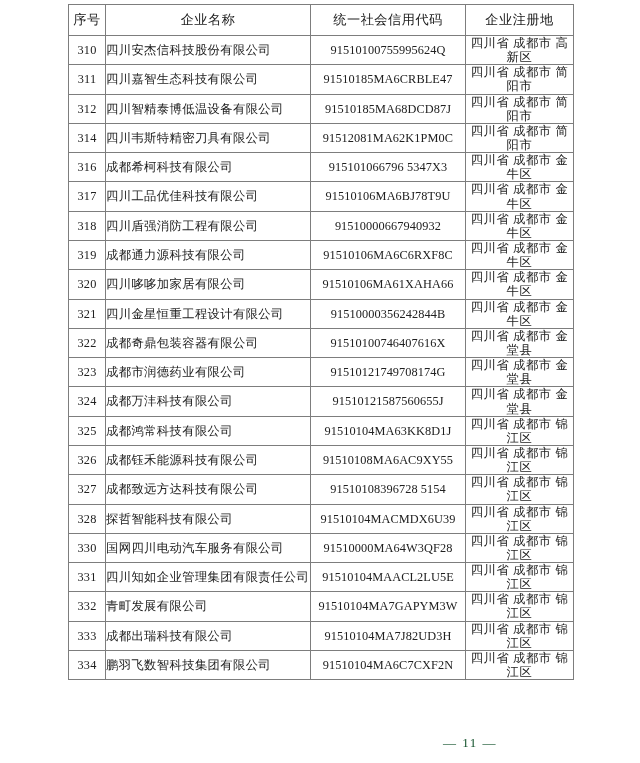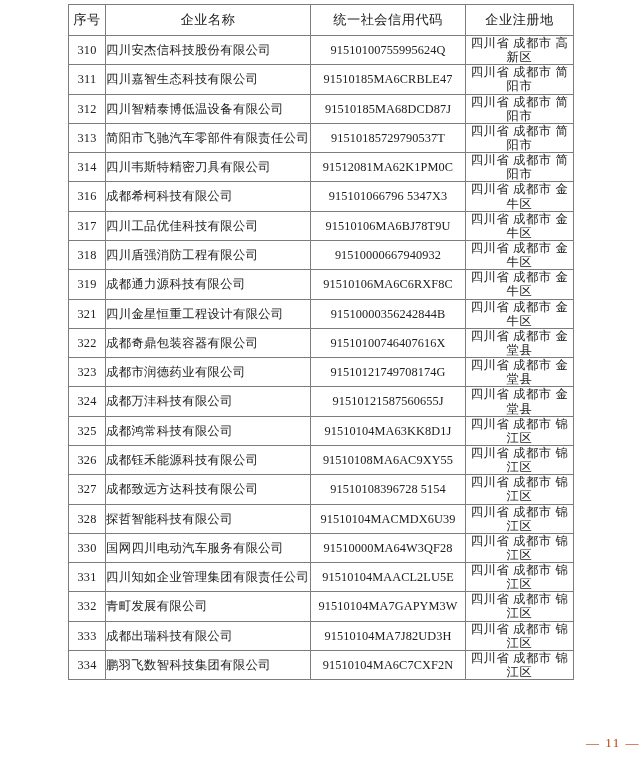--- a/index.html
+++ b/index.html
@@ -76,23 +76,23 @@
   td.loc {
     text-align: center;
     letter-spacing: 0.6px;
     font-size: 12.3px;
   }
   .footer {
     position: absolute;
     left: 0;
     top: 735px;
     width: 640px;
-    text-align: right;
+    text-align: center;
     font-size: 13px;
-    color: #c2410c;
+    color: #14532d;
     letter-spacing: 1.5px;
   }
   .footer .inner {
     display: inline-block;
     margin-left: 300px;
   }
 </style>
 </head>
 <body>
 
@@ -127,26 +127,20 @@
             <td class="code">91510185MA6CRBLE47</td>
             <td class="loc">四川省  成都市  简阳市</td>
           </tr>
           <tr>
             <td class="seq">312</td>
             <td class="name">四川智精泰博低温设备有限公司</td>
             <td class="code">91510185MA68DCD87J</td>
             <td class="loc">四川省  成都市  简阳市</td>
           </tr>
           <tr>
-            <td class="seq">313</td>
-            <td class="name">简阳市飞驰汽车零部件有限责任公司</td>
-            <td class="code">91510185729790537T</td>
-            <td class="loc">四川省  成都市  简阳市</td>
-          </tr>
-          <tr>
             <td class="seq">314</td>
             <td class="name">四川韦斯特精密刀具有限公司</td>
             <td class="code">91512081MA62K1PM0C</td>
             <td class="loc">四川省  成都市  简阳市</td>
           </tr>
           <tr>
             <td class="seq">316</td>
             <td class="name">成都希柯科技有限公司</td>
             <td class="code">915101066796 5347X3</td>
             <td class="loc">四川省  成都市  金牛区</td>
@@ -163,20 +157,26 @@
             <td class="code">91510000667940932</td>
             <td class="loc">四川省  成都市  金牛区</td>
           </tr>
           <tr>
             <td class="seq">319</td>
             <td class="name">成都通力源科技有限公司</td>
             <td class="code">91510106MA6C6RXF8C</td>
             <td class="loc">四川省  成都市  金牛区</td>
           </tr>
           <tr>
+            <td class="seq">320</td>
+            <td class="name">四川哆哆加家居有限公司</td>
+            <td class="code">91510106MA61XAHA66</td>
+            <td class="loc">四川省  成都市  金牛区</td>
+          </tr>
+          <tr>
             <td class="seq">321</td>
             <td class="name">四川金星恒重工程设计有限公司</td>
             <td class="code">91510000356242844B</td>
             <td class="loc">四川省  成都市  金牛区</td>
           </tr>
           <tr>
             <td class="seq">322</td>
             <td class="name">成都奇鼎包装容器有限公司</td>
             <td class="code">91510100746407616X</td>
             <td class="loc">四川省  成都市  金堂县</td>

